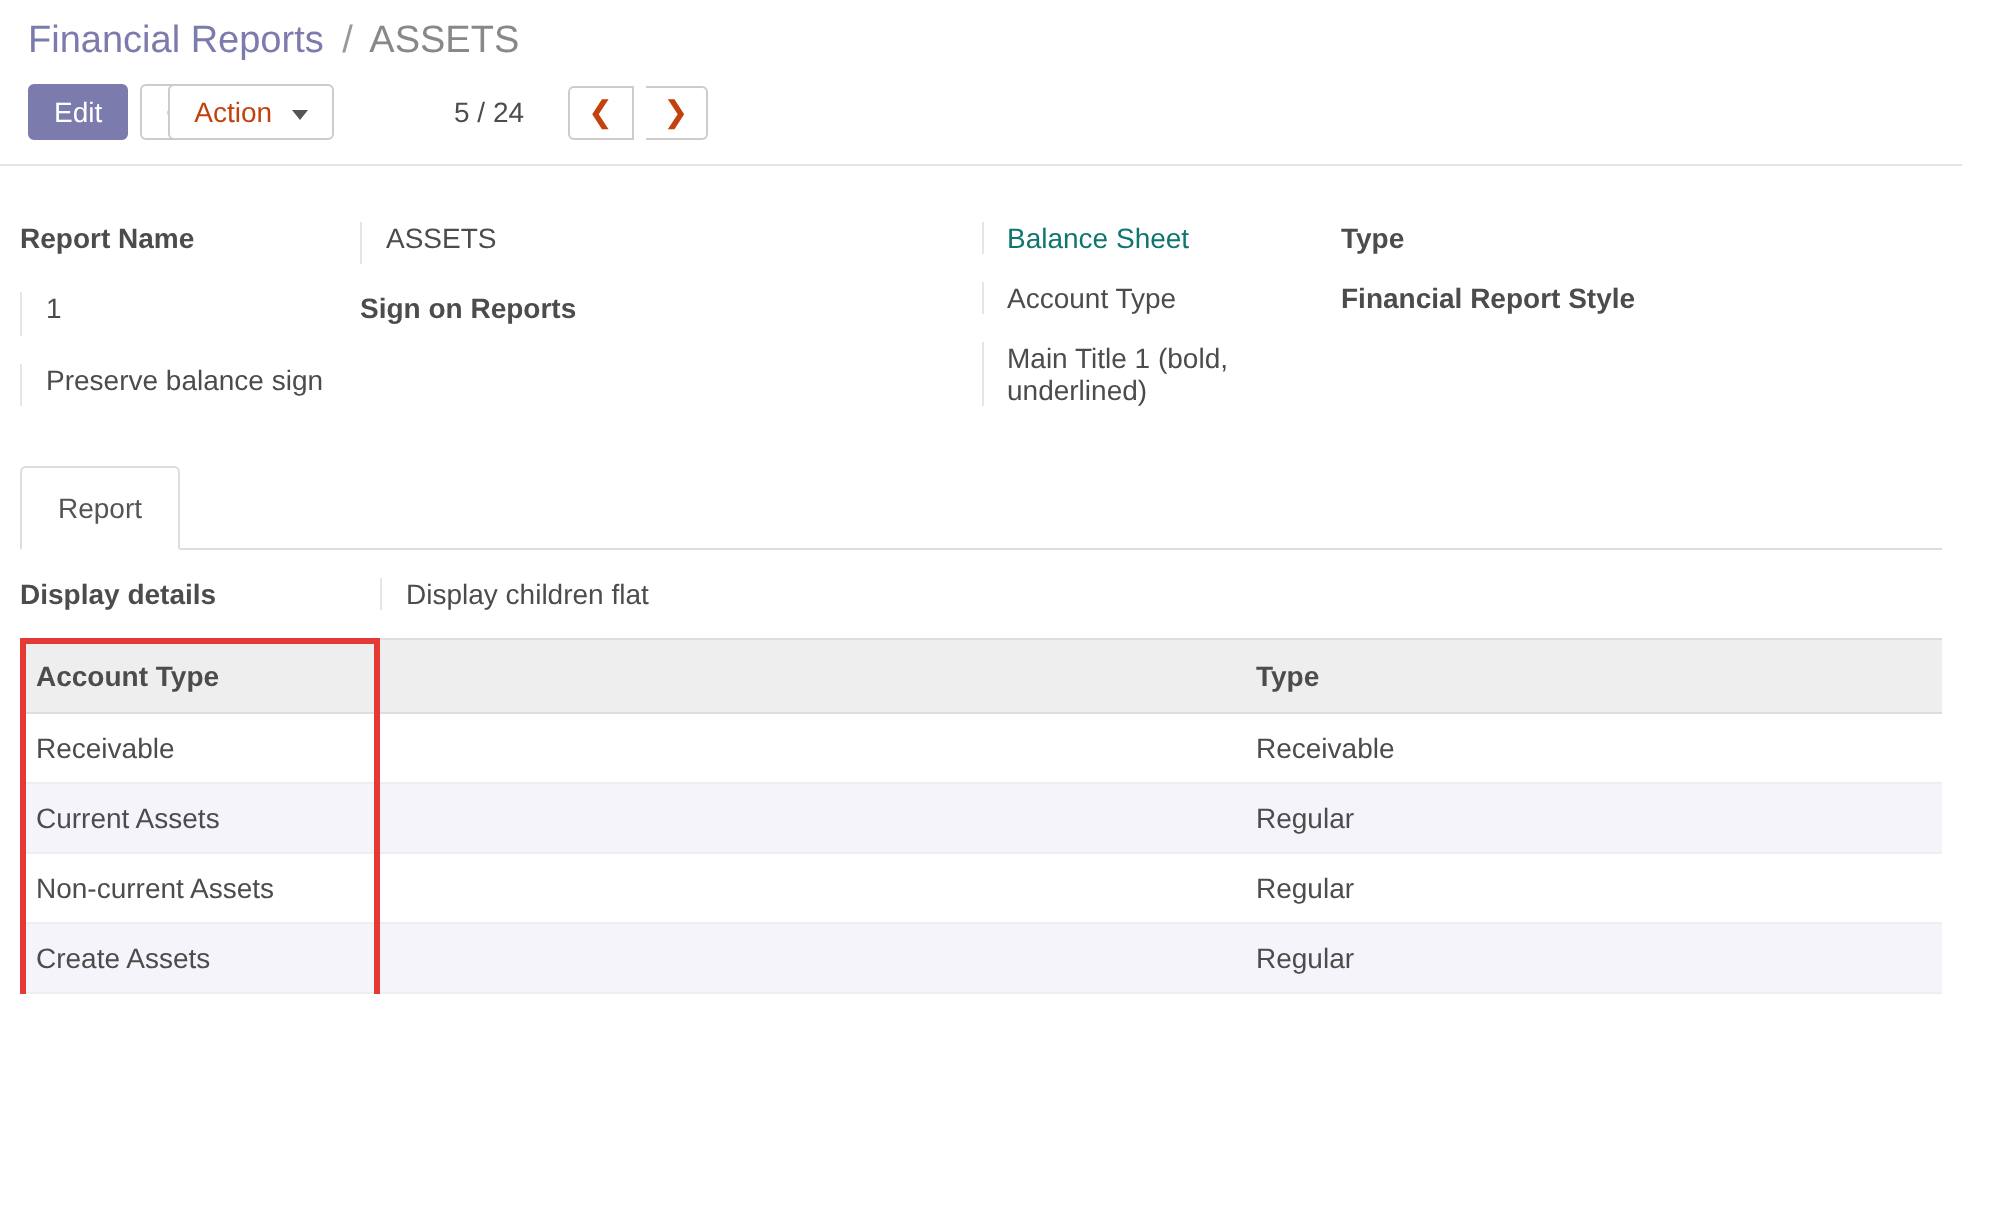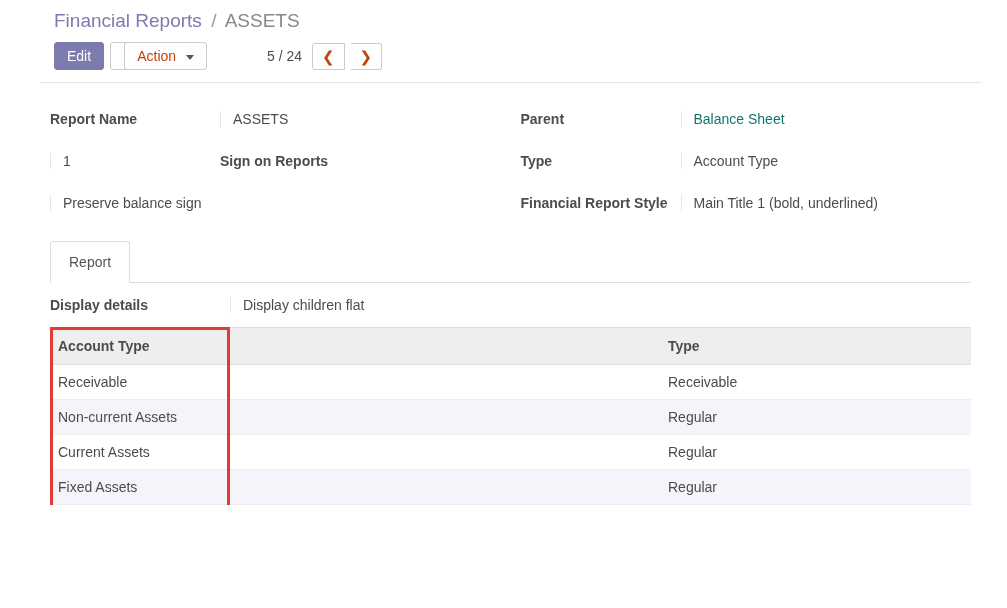--- a/index.html
+++ b/index.html
@@ -3,21 +3,21 @@
 <meta charset="utf-8">
 <style>
   * { box-sizing: border-box; }
   body {
     margin: 0;
     font-family: -apple-system, BlinkMacSystemFont, "Segoe UI", Helvetica, Arial, sans-serif;
     font-size: 14px;
     color: #4c4c4c;
     background: #fff;
   }
-  .page { width: 981px; padding-left: 40px; }
+  .page { width: 981px; }
   .header {
     padding: 4px 14px 12px 14px;
     border-bottom: 1px solid #e5e5e5;
   }
   .breadcrumb {
     font-size: 19px;
     color: #7c7bad;
     margin: 6px 0 10px 0;
   }
   .breadcrumb .slash { color: #999; padding: 0 4px; }
@@ -48,21 +48,21 @@
     width: 0; height: 0;
     border-left: 4px solid transparent;
     border-right: 4px solid transparent;
     border-top: 5px solid #555;
     margin-left: 6px;
     vertical-align: middle;
   }
   .pager-wrap {
     display: flex;
     align-items: center;
-    gap: 10px;
+    gap: 22px;
   }
   .pager-text { color: #4c4c4c; }
   .nav-btns { display: flex; }
   .nav-btns .btn {
     padding: 5px 9px;
     font-size: 15px;
     line-height: 15px;
   }
   .nav-btns .btn:first-child { border-top-right-radius:0; border-bottom-right-radius:0; }
   .nav-btns .btn:last-child  { border-top-left-radius:0;  border-bottom-left-radius:0; border-left:none; }
@@ -72,21 +72,21 @@
   }
   .fields {
     display: flex;
     gap: 0;
     margin-bottom: 30px;
   }
   .col {
     flex: 1;
     display: grid;
     grid-template-columns: 170px 1fr;
-    row-gap: 26px;
+    row-gap: 14px;
   }
   .col.right { grid-template-columns: 170px 1fr; }
   .lbl { font-weight: bold; color: #4c4c4c; }
   .val { color: #4c4c4c; border-left: 1px solid #e5e5e5; padding-left: 12px; }
   .val a { color: #0f766e; text-decoration: none; }
   .col.right .lbl { padding-left: 10px; }
 
   .tabs { border-bottom: 1px solid #ddd; }
   .tab {
     display: inline-block;
@@ -188,21 +188,20 @@
       <div class="col">
         <div class="lbl">Report Name</div>
         <div class="val">ASSETS</div>
 
         <div class="val">1</div>
 
         <div class="lbl">Sign on Reports</div>
         <div class="val">Preserve balance sign</div>
       </div>
       <div class="col right">
-        <div class="lbl">Parent</div>
         <div class="val"><a>Balance Sheet</a></div>
 
         <div class="lbl">Type</div>
         <div class="val">Account Type</div>
 
         <div class="lbl">Financial Report Style</div>
         <div class="val">Main Title 1 (bold, underlined)</div>
       </div>
     </div>
 
@@ -222,29 +221,29 @@
             <th class="col-a">Account Type</th>
             <th>Type</th>
           </tr>
         </thead>
         <tbody>
           <tr>
             <td class="col-a">Receivable</td>
             <td>Receivable</td>
           </tr>
           <tr>
+            <td class="col-a">Current Assets</td>
+            <td>Regular</td>
+          </tr>
+          <tr>
             <td class="col-a">Non-current Assets</td>
             <td>Regular</td>
           </tr>
           <tr>
-            <td class="col-a">Current Assets</td>
-            <td>Regular</td>
-          </tr>
-          <tr>
-            <td class="col-a">Fixed Assets</td>
+            <td class="col-a">Create Assets</td>
             <td>Regular</td>
           </tr>
         </tbody>
       </table>
       <div class="red-box"></div>
     </div>
 
   </div>
 </div>
 

